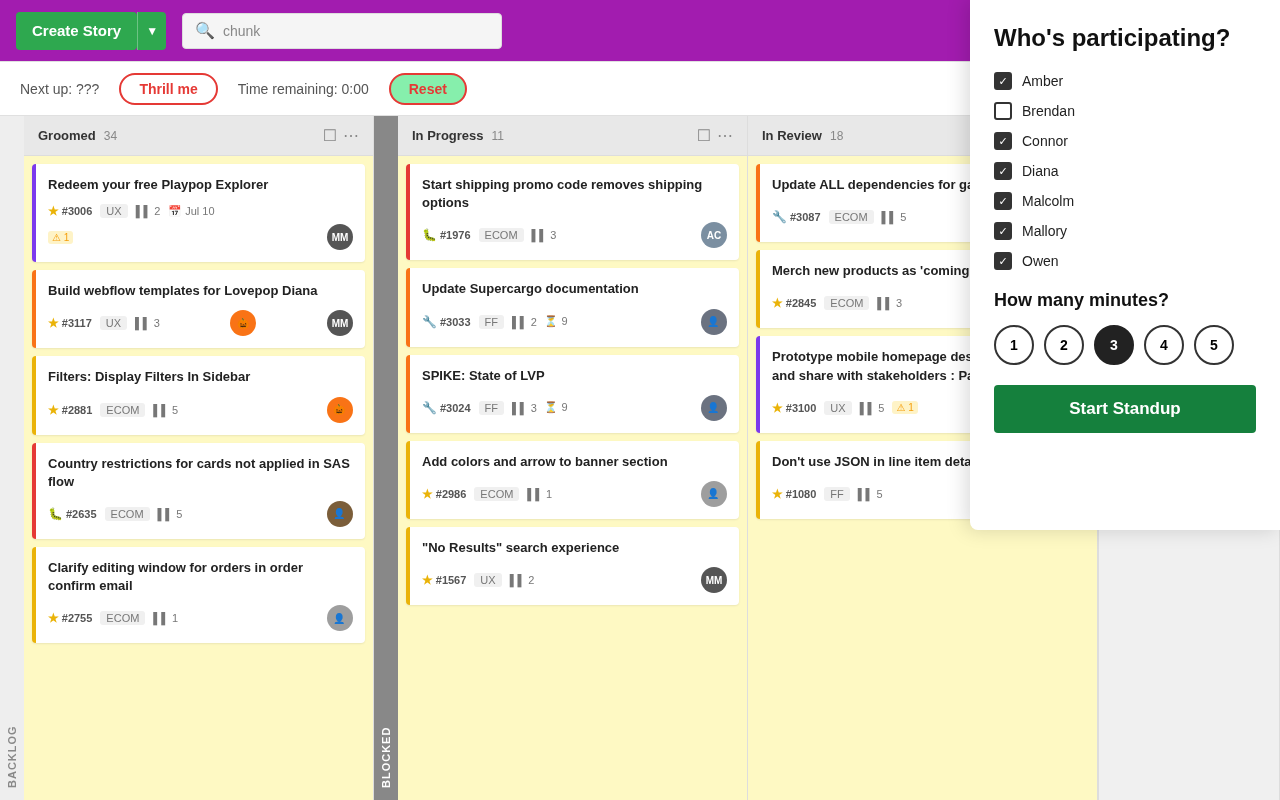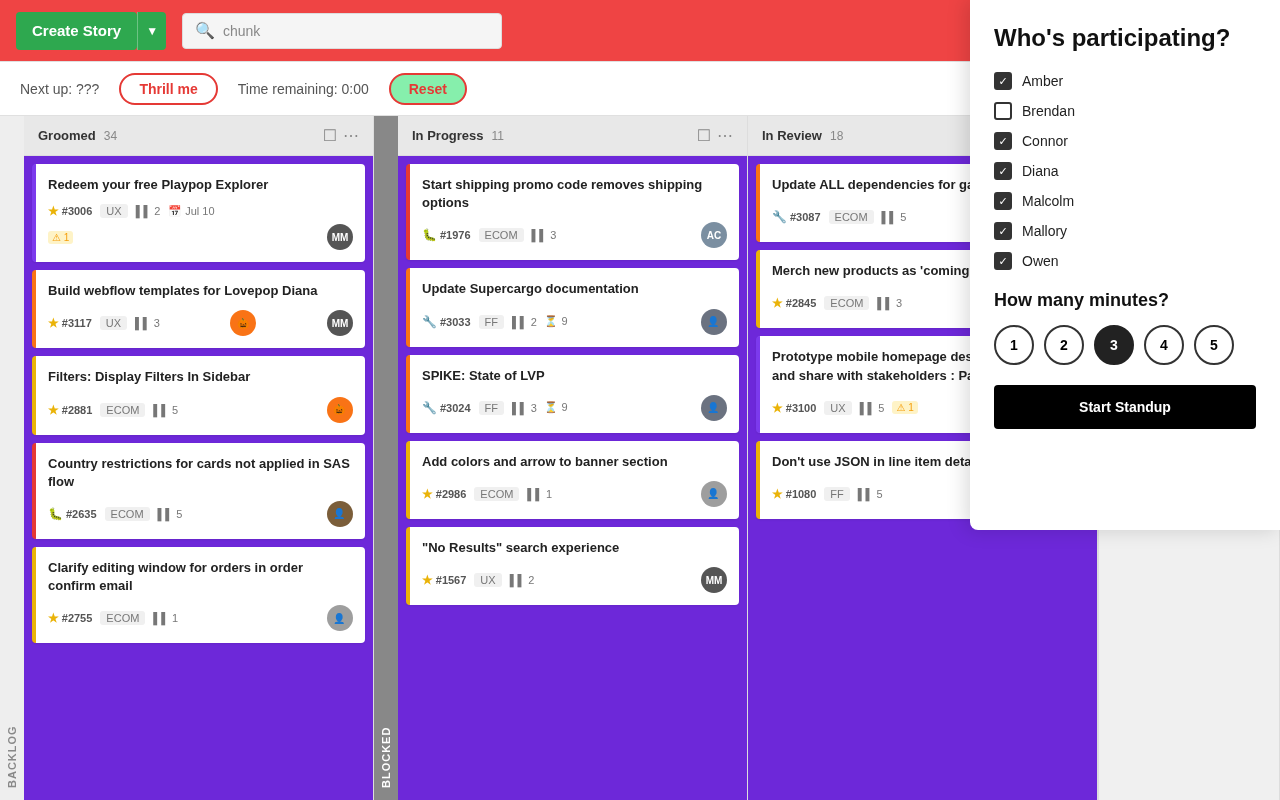--- a/index.html
+++ b/index.html
@@ -1,34 +1,34 @@
 <!DOCTYPE html>
 <html><head>
   <meta charset="utf-8">
   <style>
     * { box-sizing: border-box; margin: 0; padding: 0; }
     body { font-family: -apple-system, BlinkMacSystemFont, 'Segoe UI', sans-serif; background: #f5f5f5; overflow: hidden; width: 1280px; height: 800px; position: relative; }
 
     
-    .header { display: flex; align-items: center; background: #ef4444; border-bottom: 1px solid #e0e0e0; padding: 0 16px; height: 62px; gap: 16px; }
+    .header { display: flex; align-items: center; background: #a21caf; border-bottom: 1px solid #e0e0e0; padding: 0 16px; height: 62px; gap: 16px; }
     .create-story-btn { background: #2ea84f; color: white; border: none; border-radius: 4px; padding: 0 16px; height: 38px; font-size: 15px; font-weight: 600; cursor: pointer; display: flex; align-items: center; gap: 8px; }
     .create-story-dropdown { background: #2ea84f; color: white; border: none; border-left: 1px solid rgba(255,255,255,0.3); border-radius: 0 4px 4px 0; padding: 0 8px; height: 38px; cursor: pointer; font-size: 12px; }
     .create-story-group { display: flex; }
     .search-bar { display: flex; align-items: center; background: #f5f5f5; border: 1px solid #ddd; border-radius: 4px; padding: 0 12px; height: 36px; gap: 8px; flex: 1; max-width: 320px; }
     .search-bar input { border: none; background: transparent; font-size: 14px; outline: none; color: #888; width: 100%; }
 
     
     .toolbar { display: flex; align-items: center; background: white; border-bottom: 1px solid #e0e0e0; padding: 0 20px; height: 54px; gap: 20px; }
     .thrill-me-btn { border: 2px solid #e53935; color: #e53935; background: white; border-radius: 20px; padding: 6px 18px; font-size: 14px; font-weight: 600; cursor: pointer; }
     .reset-btn { border: 2px solid #e53935; color: #e53935; background: #86efac; border-radius: 20px; padding: 6px 18px; font-size: 14px; font-weight: 600; cursor: pointer; }
 
     
     .board-wrapper { display: flex; height: calc(800px - 116px); overflow: hidden; }
     .backlog-label { writing-mode: vertical-rl; transform: rotate(180deg); font-size: 11px; font-weight: 600; color: #888; background: #eee; padding: 12px 6px; display: flex; align-items: center; letter-spacing: 1px; text-transform: uppercase; }
-    .column { min-width: 350px; max-width: 350px; background: #6d28d9; border-right: 1px solid #ddd; display: flex; flex-direction: column; }
+    .column { min-width: 350px; max-width: 350px; background: #fef9c3; border-right: 1px solid #ddd; display: flex; flex-direction: column; }
     .column-header { display: flex; align-items: center; justify-content: space-between; padding: 10px 14px; background: #e8e8e8; border-bottom: 1px solid #ddd; }
     .column-title { font-size: 13px; font-weight: 700; color: #333; }
     .column-count { font-size: 12px; color: #888; margin-left: 8px; }
     .column-actions { display: flex; gap: 6px; align-items: center; }
     .col-header-left { display: flex; align-items: center; }
     .column-body { flex: 1; overflow-y: auto; padding: 8px; display: flex; flex-direction: column; gap: 8px; }
 
     
     .card { background: white; border-radius: 4px; padding: 12px; border-left: 4px solid transparent; box-shadow: 0 1px 2px rgba(0,0,0,0.08); }
     .card.purple-border { border-left-color: #7c3aed; }
@@ -55,21 +55,21 @@
     .panel-overlay { position: absolute; top: 0; right: 0; width: 310px; height: 530px; background: white; box-shadow: -4px 0 20px rgba(0,0,0,0.15); border-radius: 0 0 0 8px; z-index: 100; padding: 24px; }
     .panel-title { font-size: 24px; font-weight: 700; color: #111; margin-bottom: 20px; }
     .participant { display: flex; align-items: center; gap: 10px; margin-bottom: 12px; font-size: 14px; color: #222; }
     .checkbox { width: 18px; height: 18px; border: 2px solid #333; border-radius: 3px; display: inline-flex; align-items: center; justify-content: center; background: #333; flex-shrink: 0; }
     .checkbox.unchecked { background: white; }
     .checkbox-check { color: white; font-size: 11px; }
     .minutes-title { font-size: 18px; font-weight: 700; color: #111; margin: 20px 0 14px; }
     .minutes-row { display: flex; gap: 10px; margin-bottom: 20px; }
     .minute-btn { width: 40px; height: 40px; border-radius: 50%; border: 2px solid #333; background: white; font-size: 14px; font-weight: 600; cursor: pointer; display: flex; align-items: center; justify-content: center; }
     .minute-btn.active { background: #222; color: white; border-color: #222; }
-    .start-standup-btn { width: 100%; background: #000000; color: white; border: none; border-radius: 4px; padding: 14px; font-size: 14px; font-weight: 700; cursor: pointer; }
+    .start-standup-btn { width: 100%; background: #15803d; color: white; border: none; border-radius: 4px; padding: 14px; font-size: 17px; font-weight: 700; cursor: pointer; }
 
     
     .right-partial { min-width: 120px; background: #f0f0f0; border-right: 1px solid #ddd; overflow: hidden; }
 
     
     .av-gray { background: #9e9e9e; }
     .av-orange { background: #f97316; }
     .av-mm { background: #555; }
   </style>
 </head>

